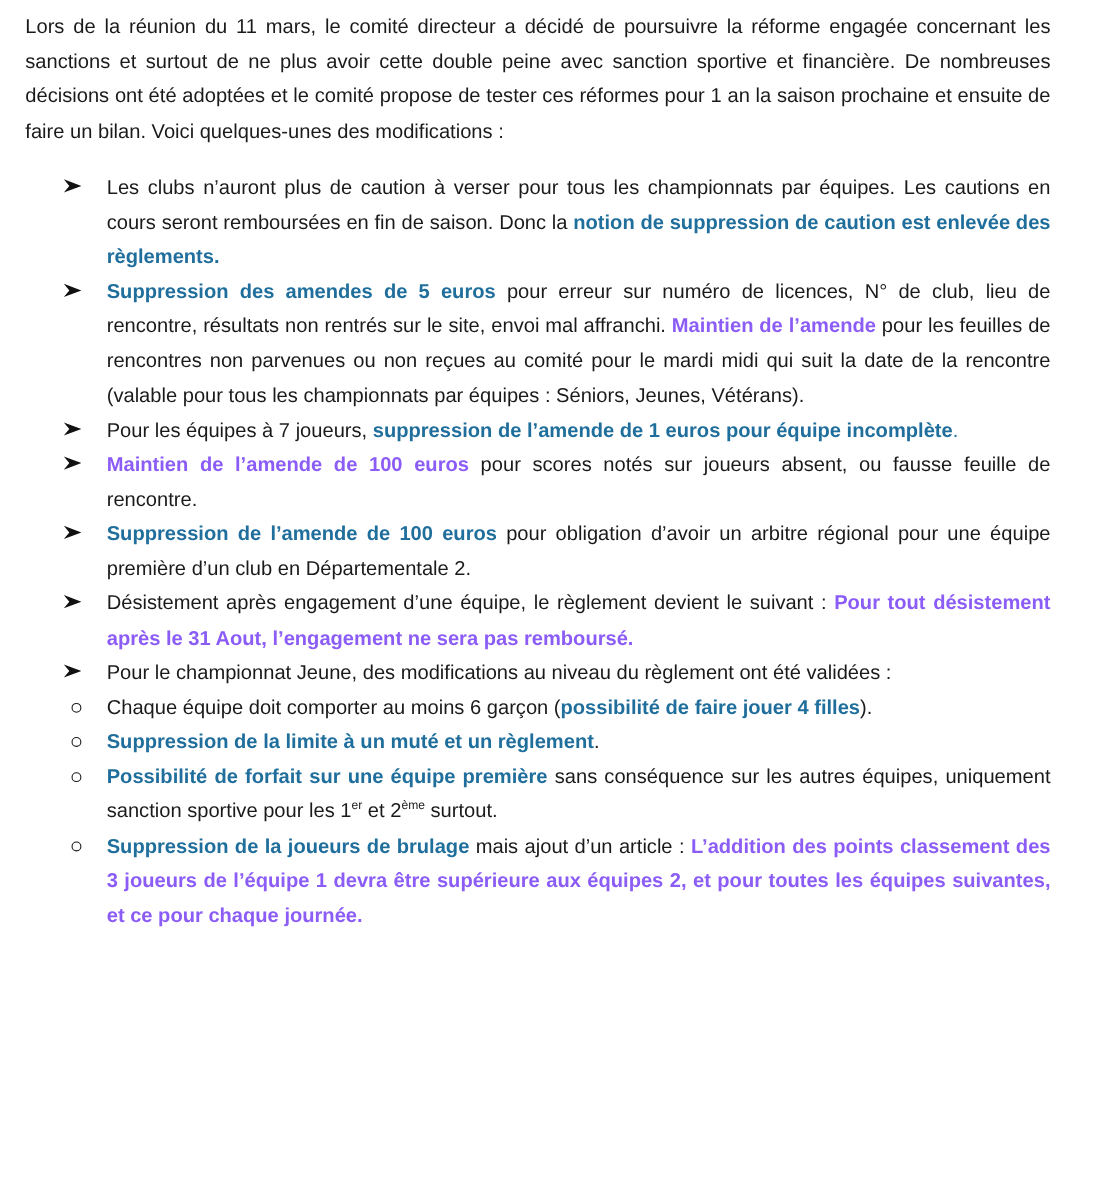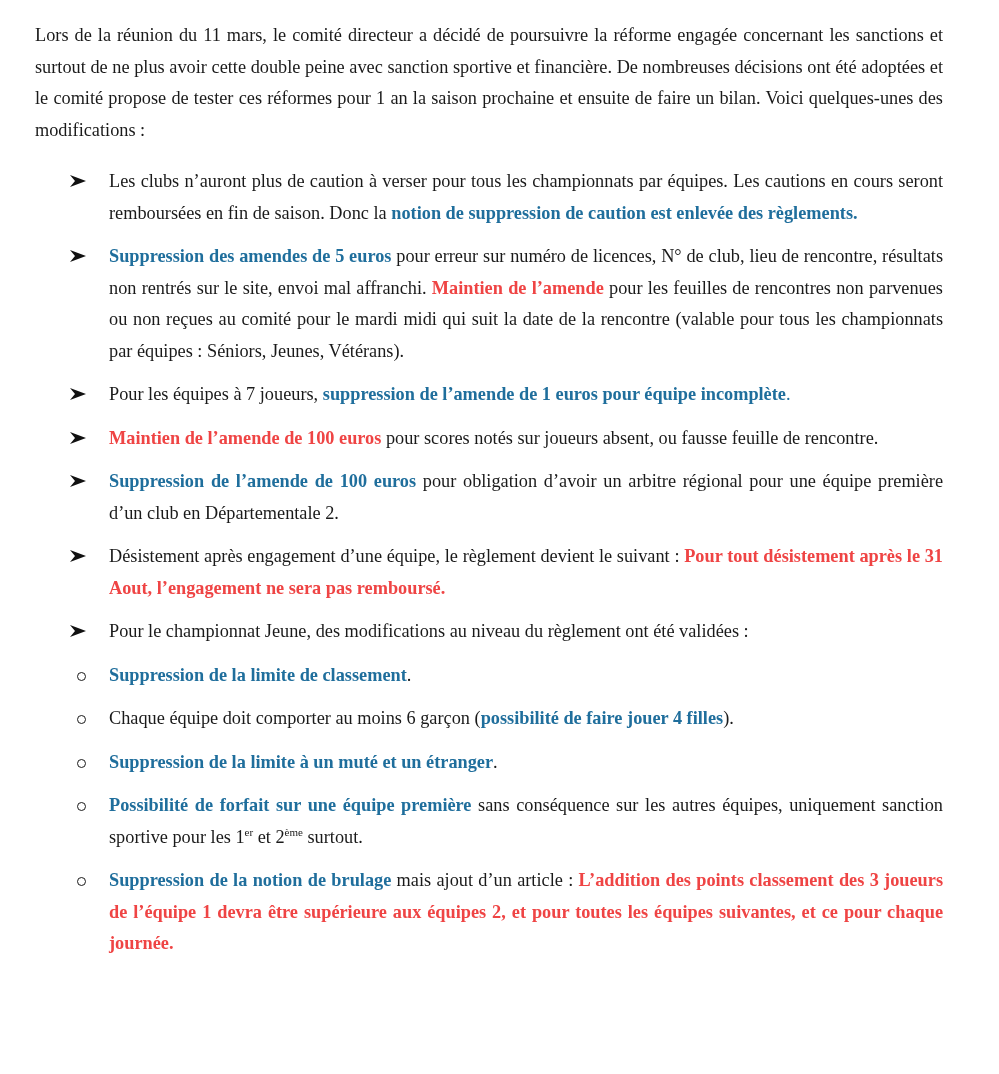--- a/index.html
+++ b/index.html
@@ -3,39 +3,39 @@
 <meta charset="utf-8">
 <style>
   html, body { margin: 0; padding: 0; background: #ffffff; }
   body {
     width: 999px; height: 1074px; overflow: hidden;
     font-family: "Liberation Sans", "DejaVu Sans", sans-serif;
     color: #1a1a1a;
     font-size: 18.3px;
   }
   .page { position: relative; padding: 8px 44px 0 23px; }
-  p, li { margin: 12px; line-height: 31.5px; text-align: justify; font-family: Liberation Serif, serif; }
+  p, li { margin: 0; line-height: 31.5px; text-align: justify; }
   .intro { margin-bottom: 20px; text-align-last: left; }
   ul.main { list-style: none; margin: 0; padding: 0 0 0 74px; }
   ul.main > li { position: relative; }
   ul.main > li::before {
     content: ""; position: absolute; left: -38px; top: 10px;
     width: 0; height: 0;
   }
   .arrow {
     position: absolute; left: -40px; top: 8px; width: 18px; height: 14px;
   }
   ul.sub { list-style: none; margin: 0; padding: 0 0 0 74px; }
   ul.sub > li { position: relative; }
   .circle {
     position: absolute; left: -32px; top: 12px; width: 7px; height: 7px;
     border: 1.6px solid #1a1a1a; border-radius: 50%;
   }
   .blue { color: #1F6E9C; font-weight: bold; }
-  .red { color: #ef4444; font-weight: bold; }
+  .red { color: #8b5cf6; font-weight: bold; }
   sup { font-size: 11px; line-height: 0; }
 </style>
 </head>
 <body>
 
 <div class="page">
   <p class="intro">Lors de la réunion du 11 mars, le comité directeur a décidé de poursuivre la réforme engagée concernant les sanctions et surtout de ne plus avoir cette double peine avec sanction sportive et financière. De nombreuses décisions ont été adoptées et le comité propose de tester ces réformes pour 1 an la saison prochaine et ensuite de faire un bilan. Voici quelques-unes des modifications :</p>
 
   <ul class="main">
     <li>
@@ -78,32 +78,28 @@
       <svg class="arrow" viewBox="0 0 18 14">
           <path d="M1 1 L17 7 L1 13 L6 7 Z" fill="#111"></path>
         </svg>
       <span>Pour le championnat Jeune, des modifications au niveau du règlement ont été validées :</span>
     </li>
   </ul>
 
   <ul class="sub">
     <li>
       <span class="circle"></span>
-      <span class="blue">Suppression de la limite de classement</span><span>.</span>
-    </li>
-    <li>
-      <span class="circle"></span>
       <span>Chaque équipe doit  comporter au moins 6 garçon (</span><span class="blue">possibilité de faire jouer 4 filles</span><span>).</span>
     </li>
     <li>
       <span class="circle"></span>
-      <span class="blue">Suppression de la limite à un muté et un étranger</span><span>.</span>
+      <span class="blue">Suppression de la limite à un muté et un règlement</span><span>.</span>
     </li>
     <li>
       <span class="circle"></span>
       <span class="blue">Possibilité de forfait sur une équipe première</span><span> sans conséquence sur les autres équipes, uniquement sanction sportive pour les 1</span><sup>er</sup><span> et 2</span><sup>ème</sup><span> surtout.</span>
     </li>
     <li>
       <span class="circle"></span>
-      <span class="blue">Suppression de la notion de brulage</span><span> mais ajout d’un article : </span><span class="red">L’addition des points classement des 3 joueurs de l’équipe 1 devra être supérieure aux équipes 2, et pour toutes les équipes suivantes, et ce pour chaque journée.</span>
+      <span class="blue">Suppression de la joueurs de brulage</span><span> mais ajout d’un article : </span><span class="red">L’addition des points classement des 3 joueurs de l’équipe 1 devra être supérieure aux équipes 2, et pour toutes les équipes suivantes, et ce pour chaque journée.</span>
     </li>
   </ul>
 </div>
 
 </body></html>

